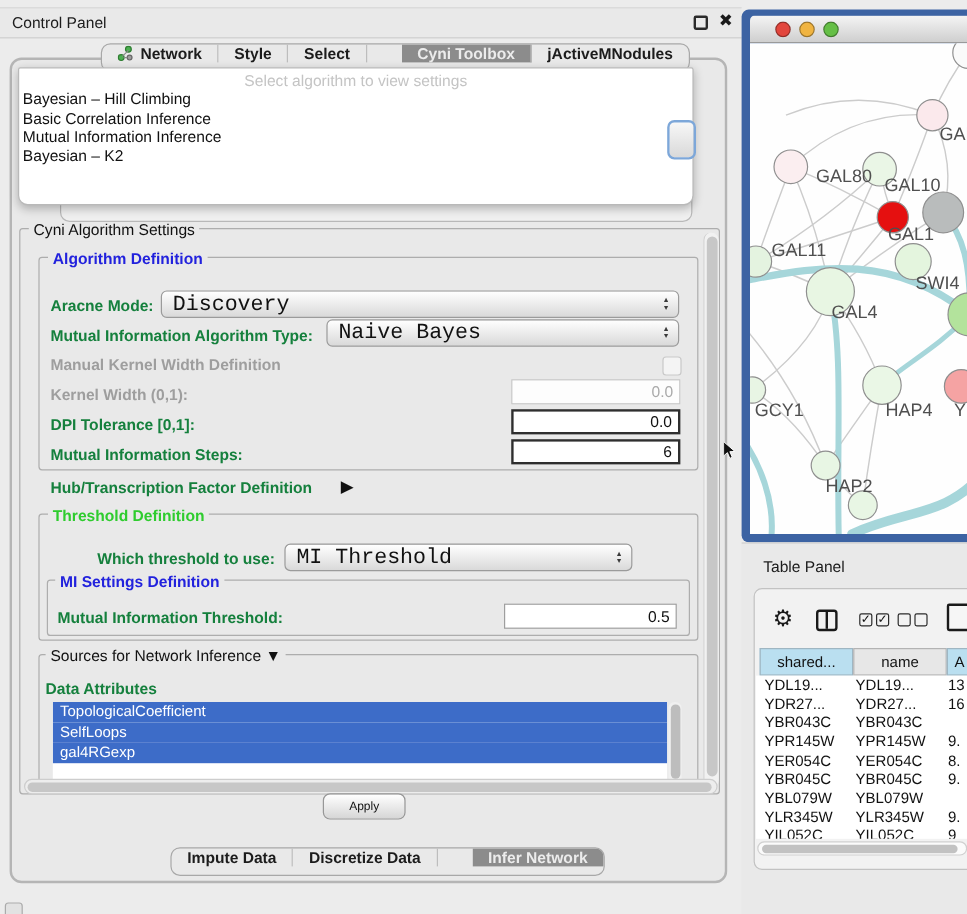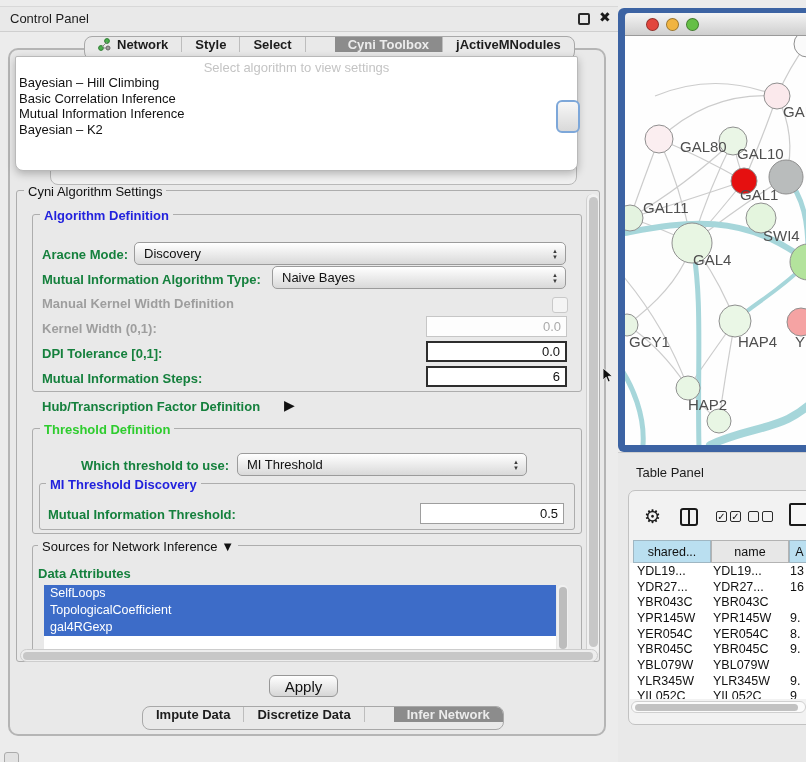--- a/index.html
+++ b/index.html
@@ -39,38 +39,38 @@
 
   
   .grp { border:1px solid #adadad; border-radius:3px; }
   .legend { position:absolute; background:#e9e9e9; padding:0 4px; font-size:13px; white-space:nowrap; }
   .legend.blue { color:var(--title-blue); font-weight:bold; }
   .legend.green { color:var(--title-green); font-weight:bold; }
   .lbl { position:absolute; font-size:13px; font-weight:bold; color:#15803d; white-space:nowrap; }
   .lbl.dis { color:#9e9e9e; }
   .combo { position:absolute; height:23px; border:1px solid #9b9b9b; border-radius:5px;
     background:linear-gradient(#ffffff,#d9d9d9); display:flex; align-items:center; cursor:pointer; }
-  .combo .val { flex:1; font-size:13px; color:#111; padding-left:9px; white-space:nowrap; overflow:hidden; }
+  .combo .val { flex:1; font-size:18px; color:#111; padding-left:9px; white-space:nowrap; overflow:hidden;font-family:Liberation Mono, monospace; }
   .combo .stepper { width:20px; text-align:center; font-size:6px; line-height:6px; color:#3a3a3a; }
   .tin { position:absolute; height:21px; font-family:inherit; font-size:13px; text-align:right; padding-right:5px;
     border:2px solid #2e2e2e; background:#fff; color:#111; }
   .tin.dis { border:1px solid #c6c6c6; color:#aaaaaa; background:#fdfdfd; }
   .tin.thin { border:1px solid #9e9e9e; }
   .chk { left:552px; top:297px; width:16px; height:16px; border:1px solid #c9c9c9; border-radius:3px; background:#f4f4f4; }
   .vscroll { left:586px; top:194px; width:13px; height:462px; background:#f1f1f1; border-left:1px solid #cfcfcf; border-radius:6px; }
   .vthumb { position:absolute; left:1.5px; top:3px; width:9px; height:450px; background:#c7c7c7; border-radius:5px; }
   .hscroll { left:20px; top:649px; width:578px; height:13px; background:#ededed; border:1px solid #cdcdcd; border-radius:7px; }
   .hthumb { position:absolute; left:2px; top:1.5px; width:570px; height:8px; background:#c7c7c7; border-radius:4px; }
   .attr-list { left:44px; top:585px; width:512px; height:70px; background:#fff; overflow:hidden; }
   .attr-item { height:17px; line-height:17px; font-size:12.5px; color:#fff; background:var(--sel-blue); padding-left:6px; cursor:pointer; }
   .attr-scroll { left:557px; top:585px; width:11px; height:70px; background:#f0f0f0; border-radius:5px; }
   .attr-thumb { position:absolute; left:1.5px; top:2px; width:8px; height:62px; background:#bdbdbd; border-radius:4px; }
 
-  .apply-btn { left:269px; top:675px; width:69px; height:22px; border:1px solid #979797; border-radius:6px;
-    background:linear-gradient(#ffffff,#d6d6d6); font-family:inherit; font-size:15px; color:#111; cursor:pointer; }
+  .apply-btn { left:269px; top:661px; width:69px; height:22px; border:1px solid #979797; border-radius:6px;
+    background:linear-gradient(#ffffff,#d6d6d6); font-family:inherit; font-size:10px; color:#111; cursor:pointer; }
 
   .mini-square { left:4px; top:752px; width:15px; height:14px; border:1px solid #ababab; border-radius:3px; background:#e2e2e2; }
 
   
   .net-frame { left:618px; top:8px; width:192px; height:444px; background:var(--frame-blue); border-radius:6px 0 0 6px; }
   .net-title { left:625px; top:13px; width:185px; height:23px;
     background:linear-gradient(#f4f4f4,#cfcfcf); border-bottom:1px solid #9a9a9a; border-radius:4px 0 0 0; }
   .light { position:absolute; top:5px; width:13px; height:13px; border-radius:50%; border:1px solid rgba(0,0,0,.35); cursor:pointer; }
   .net-canvas { left:625px; top:36px; width:185px; height:409px; background:#fefefe; overflow:hidden; }
 
@@ -175,33 +175,33 @@
   <div class="abs grp" style="left:32px; top:428px; width:550px; height:106px;"></div>
   <div class="legend green" style="left:40px; top:422px;">Threshold Definition</div>
 
   <div class="lbl" style="left:81px; top:458px;">Which threshold to use:</div>
   <div class="combo" style="left:237px; top:453px; width:290px;">
     <span class="val">MI Threshold</span>
     <span class="stepper">▲<br>▼</span>
   </div>
 
   <div class="abs grp" style="left:39px; top:483px; width:536px; height:47px;"></div>
-  <div class="legend blue" style="left:46px; top:477px;">MI Threshold Discovery</div>
+  <div class="legend blue" style="left:46px; top:477px;">MI Settings Definition</div>
   <div class="lbl" style="left:48px; top:507px;">Mutual Information Threshold:</div>
   <input class="tin thin" style="left: 420px; top: 503px; width: 144px;" value="0.5">
 
   <div class="abs grp" style="left:32px; top:545px; width:550px; height:112px;"></div>
   <div class="legend" style="left:38px; top:539px; color:#111;">
     <span>Sources for Network Inference</span>
     <span>▼</span>
   </div>
   <div class="lbl" style="left:38px; top:566px;">Data Attributes</div>
   <div class="abs attr-list" id="attrList">
+      <div class="attr-item">TopologicalCoefficient</div>
       <div class="attr-item">SelfLoops</div>
-      <div class="attr-item">TopologicalCoefficient</div>
       <div class="attr-item">gal4RGexp</div>
     </div>
   <div class="abs attr-scroll">
       <div class="attr-thumb"></div>
     </div>
 
   <div class="abs hscroll">
       <div class="hthumb"></div>
     </div>
 

